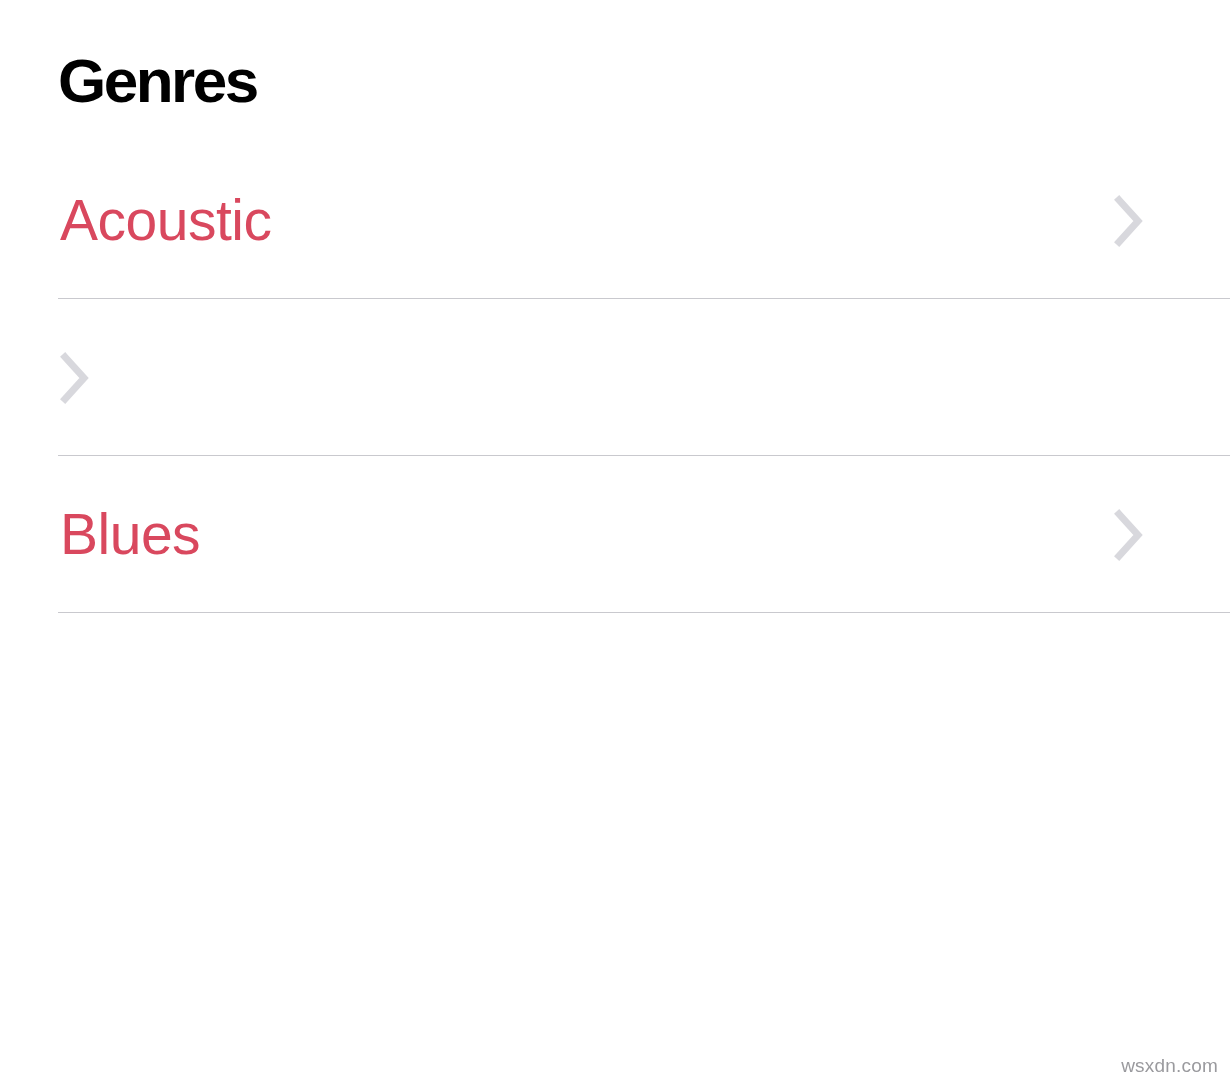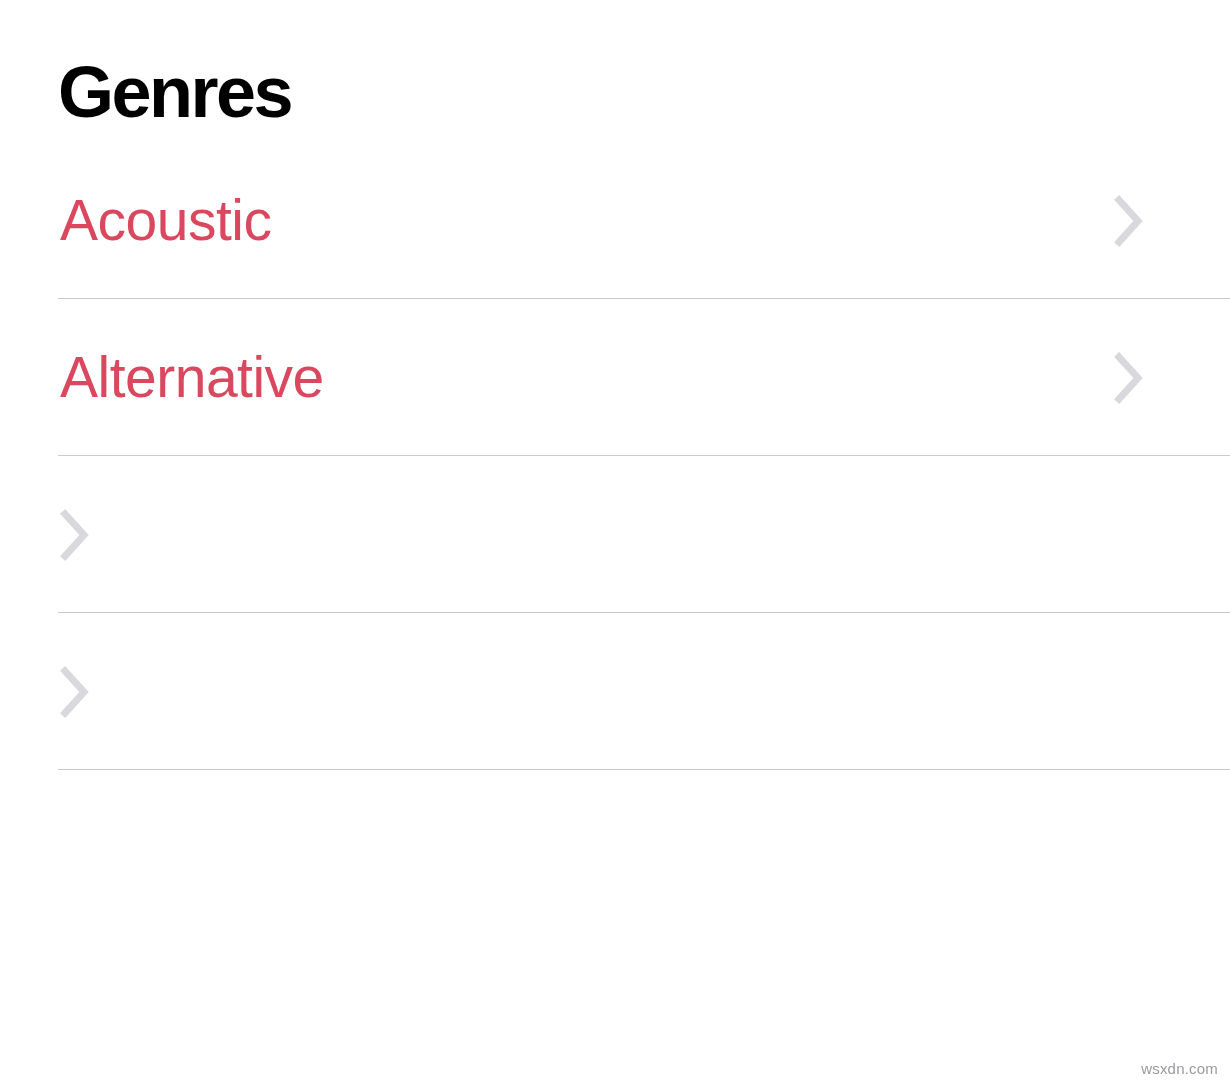--- a/index.html
+++ b/index.html
@@ -21,21 +21,21 @@
     height: 1085px;
     background: #ffffff;
     box-sizing: border-box;
   }
 
   
   .page-title {
     position: absolute;
     left: 58px;
     top: 6px;
-    font-size: 72px;
+    font-size: 62px;
     font-weight: 700;
     letter-spacing: -2.5px;
     line-height: 1.06;
     color: #000000;
     white-space: nowrap;
   }
 
   
   .genre-list {
     position: absolute;
@@ -98,21 +98,21 @@
     bottom: 0;
     height: 1px;
     background: #c9c9ce;
   }
 
   
   .watermark {
     position: absolute;
     right: 12px;
     bottom: 8px;
-    font-size: 15px;
+    font-size: 19px;
     font-weight: 400;
     letter-spacing: 0.2px;
     color: #9a9a9e;
     white-space: nowrap;
   }
 </style>
 </head>
 <body>
 
 <div class="screen">
@@ -125,45 +125,36 @@
       <div class="row-inner">
         <span class="genre-label">Acoustic</span>
         <span class="chevron">
           <svg viewBox="0 0 30 52" xmlns="http://www.w3.org/2000/svg" aria-hidden="true">
             <polyline points="5,5 24,26 5,47" fill="none" stroke="#d8d8dd" stroke-width="7" stroke-linecap="square" stroke-linejoin="miter"></polyline>
           </svg>
         </span>
       </div>
     </div>
 
-    <div class="genre-row">
-      <div class="row-inner">
-        <span class="genre-label">Alternative</span>
-        <span class="chevron">
-          <svg viewBox="0 0 30 52" xmlns="http://www.w3.org/2000/svg" aria-hidden="true">
-            <polyline points="5,5 24,26 5,47" fill="none" stroke="#d8d8dd" stroke-width="7" stroke-linecap="square" stroke-linejoin="miter"></polyline>
-          </svg>
-        </span>
-      </div>
-    </div>
 
     <div class="genre-row">
       <div class="row-inner">
         <span class="chevron">
           <svg viewBox="0 0 30 52" xmlns="http://www.w3.org/2000/svg" aria-hidden="true">
             <polyline points="5,5 24,26 5,47" fill="none" stroke="#d8d8dd" stroke-width="7" stroke-linecap="square" stroke-linejoin="miter"></polyline>
           </svg>
         </span>
       </div>
     </div>
 
 
 
     <div class="genre-row">
       <div class="row-inner">
+        <span class="genre-label">Blues</span>
         <span class="chevron">
           <svg viewBox="0 0 30 52" xmlns="http://www.w3.org/2000/svg" aria-hidden="true">
             <polyline points="5,5 24,26 5,47" fill="none" stroke="#d8d8dd" stroke-width="7" stroke-linecap="square" stroke-linejoin="miter"></polyline>
           </svg>
         </span>
       </div>
     </div>
 
   </div>
 

